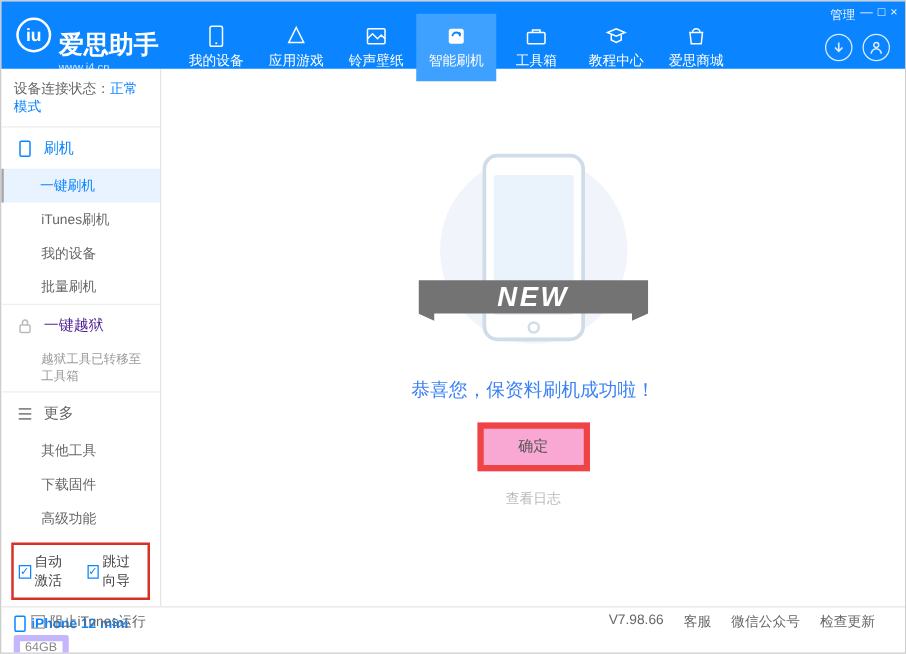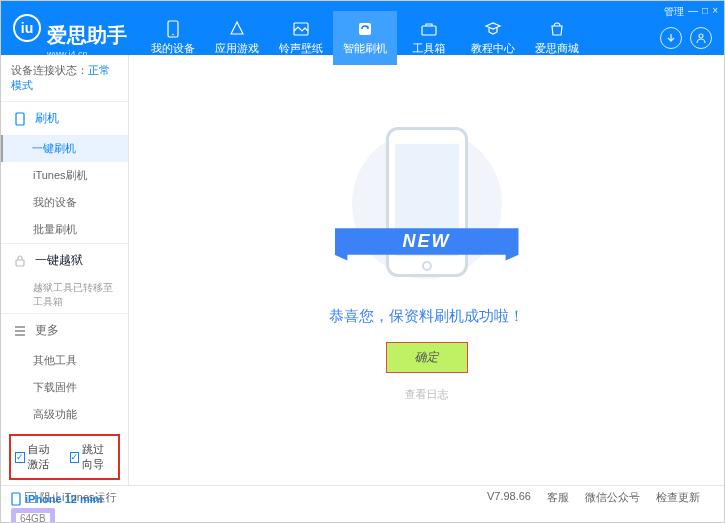--- a/index.html
+++ b/index.html
@@ -16,42 +16,42 @@
 .top-right { position: absolute; right: 6px; top: 4px; display: flex; gap: 4px; font-size: 10px; }
 .top-right span { cursor: pointer; opacity: 0.9; }
 .header-circles { position: absolute; right: 12px; bottom: 6px; display: flex; gap: 8px; }
 .hcircle { width: 22px; height: 22px; border: 1.5px solid #fff; border-radius: 50%; display: flex; align-items: center; justify-content: center; font-size: 12px; cursor: pointer; opacity: 0.85; }
 .body { display: flex; height: 430px; }
 .sidebar { width: 128px; border-right: 1px solid #e5e5e5; display: flex; flex-direction: column; font-size: 12px; color: #555; }
 .status-row { padding: 8px 10px; font-size: 11px; color: #666; }
 .status-val { color: #0a84ff; }
 .side-section { border-top: 1px solid #eee; }
 .side-header { display: flex; align-items: center; padding: 8px 12px; gap: 8px; color: #0a84ff; cursor: pointer; }
-.side-header.gray { color: #0f172a; }
+.side-header.gray { color: #4c1d95; }
 .side-header.dark { color: #666; }
 .side-icon { width: 14px; height: 14px; }
 .side-items { }
 .side-item { padding: 6px 8px 6px 32px; cursor: pointer; color: #666; font-size: 11px; }
 .side-item.active { background: #e8f3ff; color: #0a84ff; border-left: 2px solid #a3a3a3; padding-left: 29px; }
 .side-note { font-size: 10px; color: #999; padding: 4px 8px 4px 32px; line-height: 1.4; }
 .checkbox-row { border: 2px solid #d93025; margin: 6px 8px; padding: 6px 4px; display: flex; gap: 10px; font-size: 11px; color: #444; }
 .cb { display: flex; align-items: center; gap: 3px; cursor: pointer; }
 .cb-box { width: 11px; height: 11px; border: 1px solid #0a84ff; display: flex; align-items: center; justify-content: center; color: #0a84ff; font-size: 9px; }
 .device-block { padding: 6px 10px; font-size: 11px; }
 .device-name { color: #0a84ff; font-weight: bold; display: flex; align-items: center; gap: 4px; }
 .device-storage { display: inline-block; border: 5px solid #c4b5fd; border-radius: 2px; padding: 0 4px; font-size: 10px; color: #888; margin-top: 2px; }
 .main { flex: 1; display: flex; flex-direction: column; align-items: center; justify-content: center; position: relative; }
 .phone-img { width: 160px; height: 170px; position: relative; margin-top: -20px; }
 .phone-circle { position: absolute; width: 150px; height: 150px; background: #f1f5fb; border-radius: 50%; left: 5px; top: 10px; }
 .phone-body { position: absolute; width: 82px; height: 150px; background: #fff; border: 3px solid #d0dce8; border-radius: 12px; left: 39px; top: 8px; }
 .phone-screen { position: absolute; inset: 14px 6px 18px 6px; background: #eaf2fb; border-radius: 2px; }
 .phone-btn { position: absolute; width: 10px; height: 10px; border: 2px solid #d0dce8; border-radius: 50%; bottom: 3px; left: 50%; transform: translateX(-50%); }
-.new-banner { position: absolute; bottom: 28px; left: -12px; right: -12px; height: 38px; background: #3b82f6; display: flex; align-items: center; justify-content: center; font-weight: 900; font-style: italic; font-size: 18px; color: #fff; letter-spacing: 2px; clip-path: polygon(0 15%, 100% 15%, 100% 85%, 93% 100%, 93% 85%, 7% 85%, 7% 100%, 0 85%); }
+.new-banner { position: absolute; bottom: 28px; left: -12px; right: -12px; height: 38px; background: #737373; display: flex; align-items: center; justify-content: center; font-weight: 900; font-style: italic; font-size: 22px; color: #fff; letter-spacing: 2px; clip-path: polygon(0 15%, 100% 15%, 100% 85%, 93% 100%, 93% 85%, 7% 85%, 7% 100%, 0 85%); }
 .success-text { font-size: 15px; color: #3b82f6; margin-top: 18px; }
-.ok-btn { margin-top: 16px; padding: 6px 28px; border: 1px solid #ef4444; background: #bef264; font-size: 12px; color: #555; cursor: pointer; font-style: italic; }
+.ok-btn { margin-top: 16px; padding: 6px 28px; border: 5px solid #ef4444; background: #f9a8d4; font-size: 12px; color: #555; cursor: pointer; }
 .log-link { margin-top: 14px; font-size: 11px; color: #bbb; cursor: pointer; }
 .footer { height: 24px; border-top: 1px solid #e5e5e5; display: flex; align-items: center; font-size: 11px; color: #666; padding: 0 24px; }
 .footer-left { display: flex; align-items: center; gap: 4px; cursor: pointer; }
 .footer-cb { width: 11px; height: 11px; border: 1px solid #999; }
 .footer-right { margin-left: auto; display: flex; gap: 16px; }
 .footer-right span { cursor: pointer; }
 svg { display: block; }
 </style>
 </head>
 <body>

